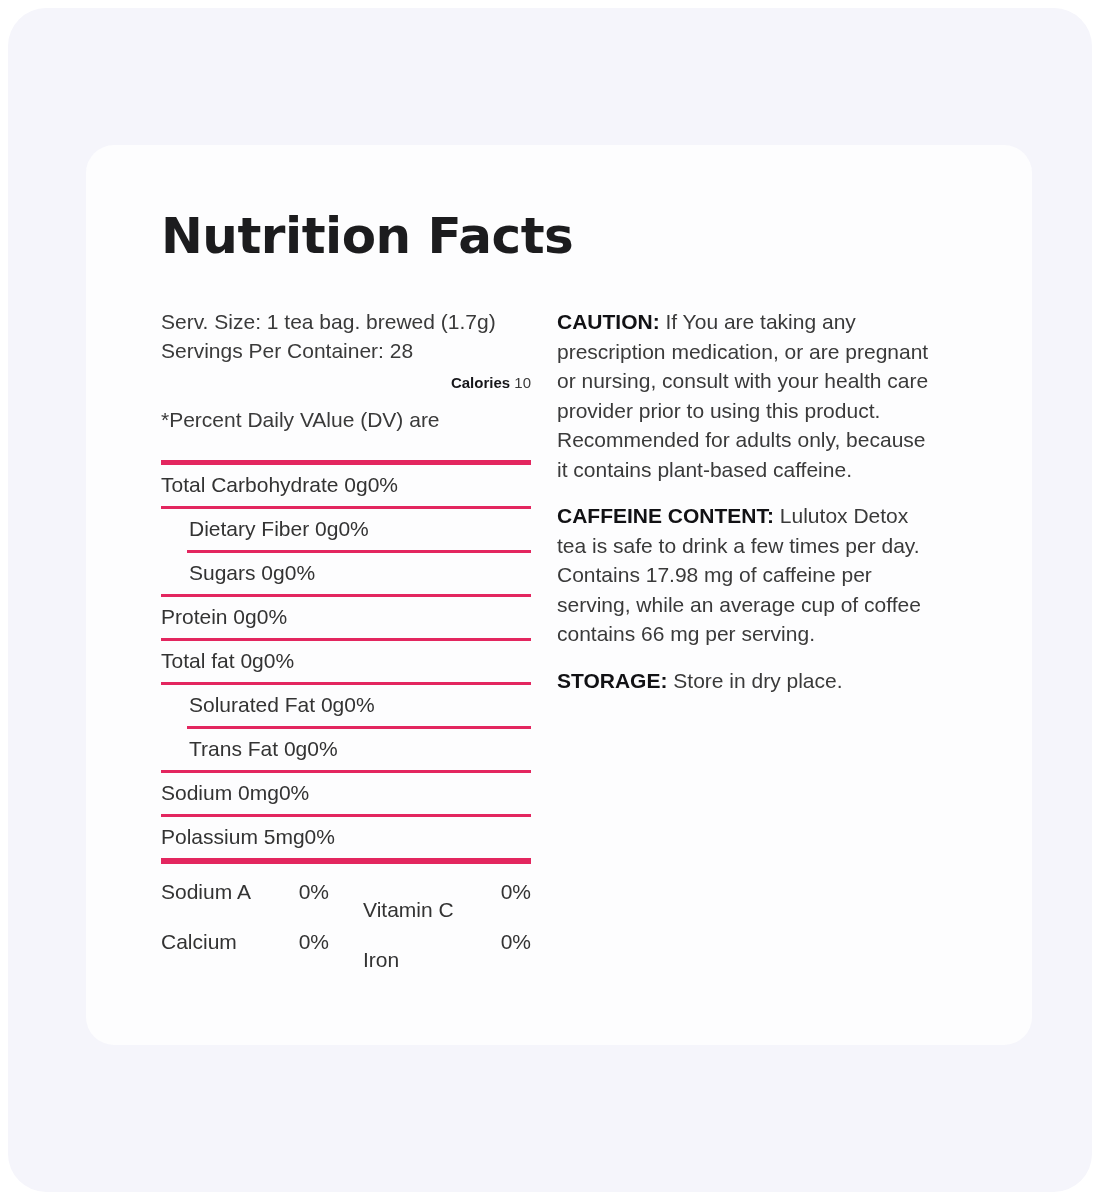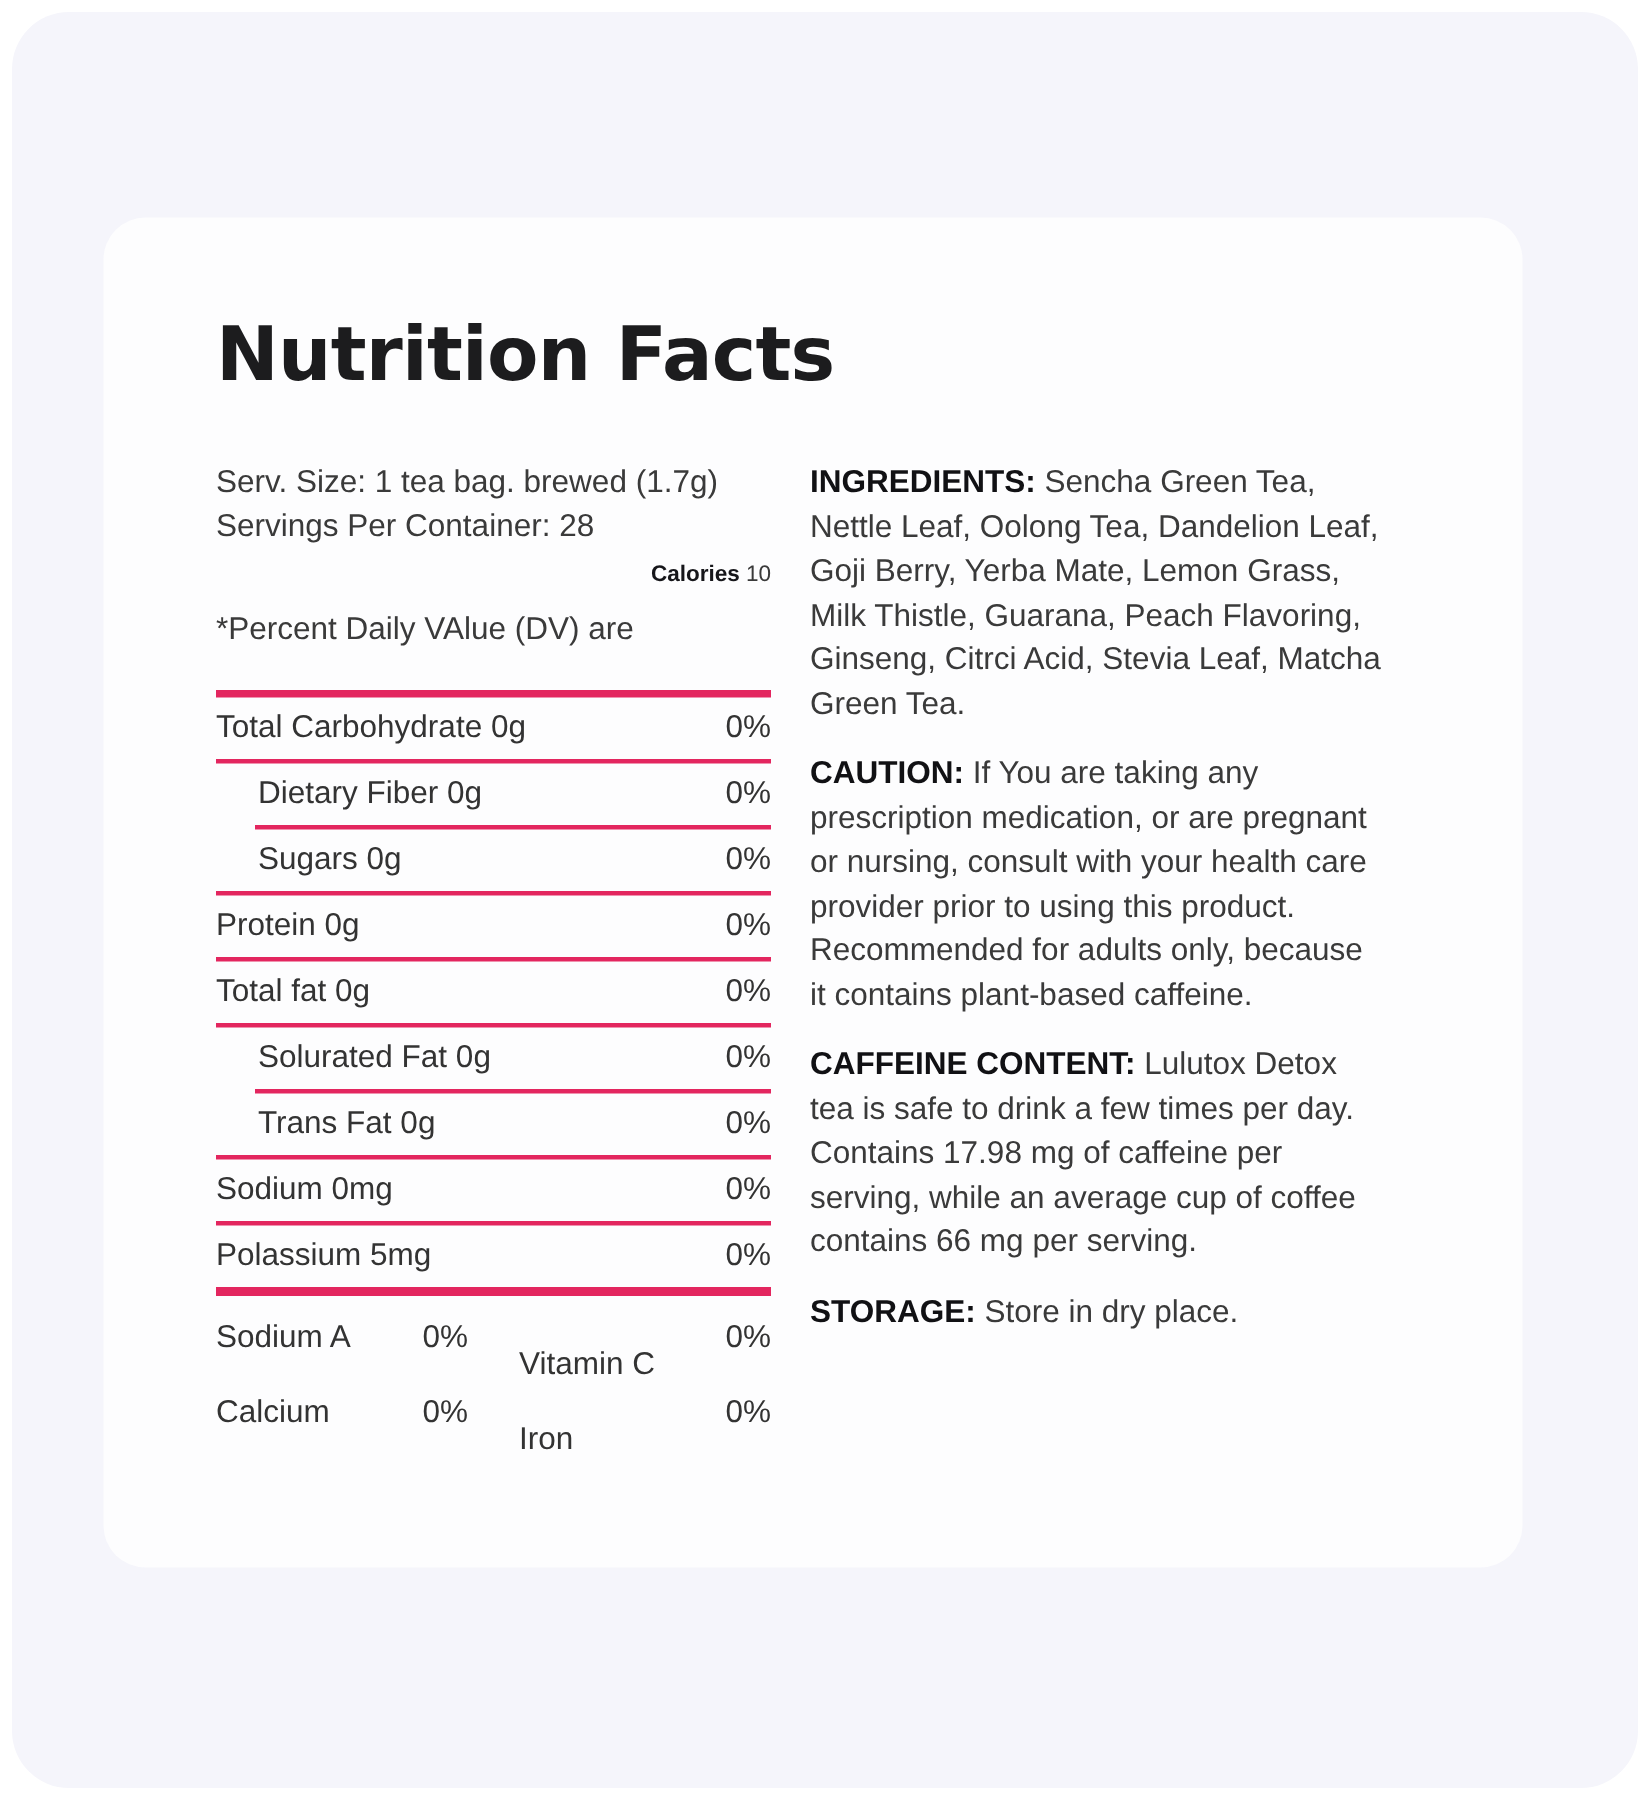--- a/index.html
+++ b/index.html
@@ -2,21 +2,21 @@
 <html><head>
 <meta charset="utf-8">
 <style>
   * { margin:0; padding:0; box-sizing:border-box; }
   html,body { width:1100px; height:1200px; background:#ffffff; font-family:"Liberation Sans", sans-serif; }
   .panel {
     position:absolute; left:8px; top:8px; width:1084px; height:1184px;
     background:#f5f5fb; border-radius:38px;
   }
   .card {
-    position:absolute; left:61px; top:137px; width:946px; height:900px;
+    position:absolute; left:78px; top:137px; width:946px; height:900px;
     background:#fdfdfe; border-radius:28px;
     padding:62px 68px 0 75px;
   }
   .title {
     font-family:"DejaVu Sans", "Liberation Sans", sans-serif;
     font-weight:bold; font-size:50px; letter-spacing:-0.5px;
     color:#1c1c1e; margin-bottom:42px;
   }
   .columns { display:flex; gap:26px; }
   .col-left  { width:370px; flex:none; }
@@ -30,21 +30,21 @@
   .ntable { margin-top:26px; }
   .thead {
     display:flex; justify-content:space-between; align-items:baseline;
     font-weight:bold; font-size:22px; color:#16161a; padding-bottom:9px;
   }
   .rule      { height:3px;  background:#e3265f; }
   .rule.head { height:5px; }
   .rule.thick{ height:6px; }
   .rule.ind  { margin-left:26px; }
   .nrow {
-    display:flex; justify-content:space-between; align-items:baseline;
+    display:flex; align-items:baseline;
     font-size:21px; color:#333333; padding:8px 0 9px;
   }
   .nrow .lbl { }
   .nrow.ind .lbl { padding-left:28px; }
   .nrow .dv { }
 
   .micros {
     margin-top:13px;
     display:grid; grid-template-columns:112px 56px 1fr 60px;
     row-gap:3px; font-size:21px; line-height:29px; color:#333333;
@@ -138,24 +138,20 @@
             <span>Calcium</span>
             <span class="val">0%</span>
             <span class="l2">Iron</span>
             <span class="val">0%</span>
           </div>
         </div>
       </div>
 
       <div class="col-right">
         <div class="section">
-          <span class="lead">INGREDIENTS:</span>
-          <span>Sencha Green Tea, Nettle Leaf, Oolong Tea, Dandelion Leaf, Goji Berry, Yerba Mate, Lemon Grass, Milk Thistle, Guarana, Peach Flavoring, Ginseng, Citrci Acid, Stevia Leaf, Matcha Green Tea.</span>
-        </div>
-        <div class="section">
           <span class="lead">CAUTION:</span>
           <span>If You are taking any prescription medication, or are pregnant or nursing, consult with your health care provider prior to using this product.</span><br>
           <span>Recommended for adults only, because it contains plant-based caffeine.</span>
         </div>
         <div class="section">
           <span class="lead">CAFFEINE CONTENT:</span>
           <span>Lulutox Detox tea is safe to drink a few times per day. Contains 17.98 mg of caffeine per serving, while an average cup of coffee contains 66 mg per serving.</span>
         </div>
         <div class="section">
           <span class="lead">STORAGE:</span>

